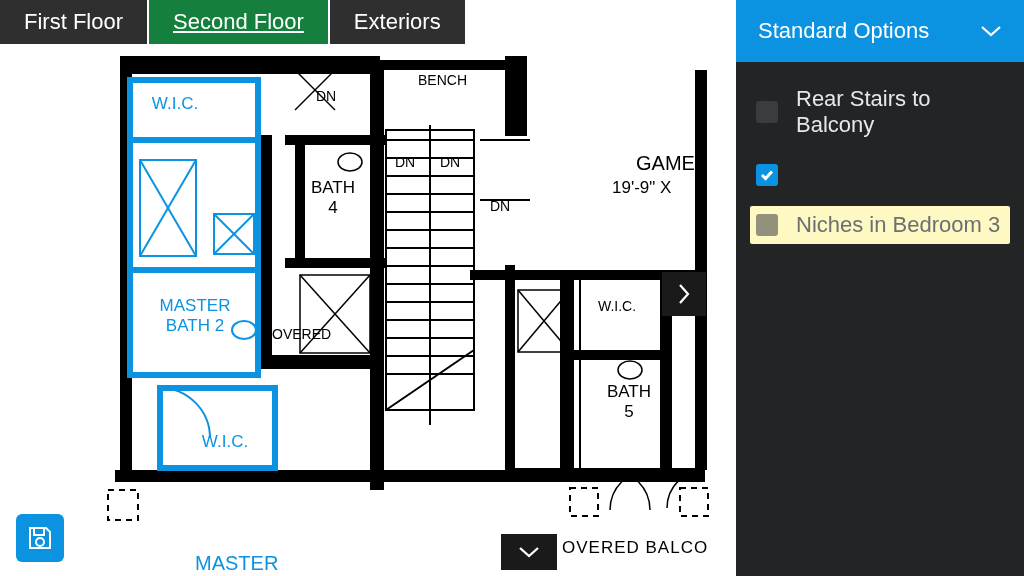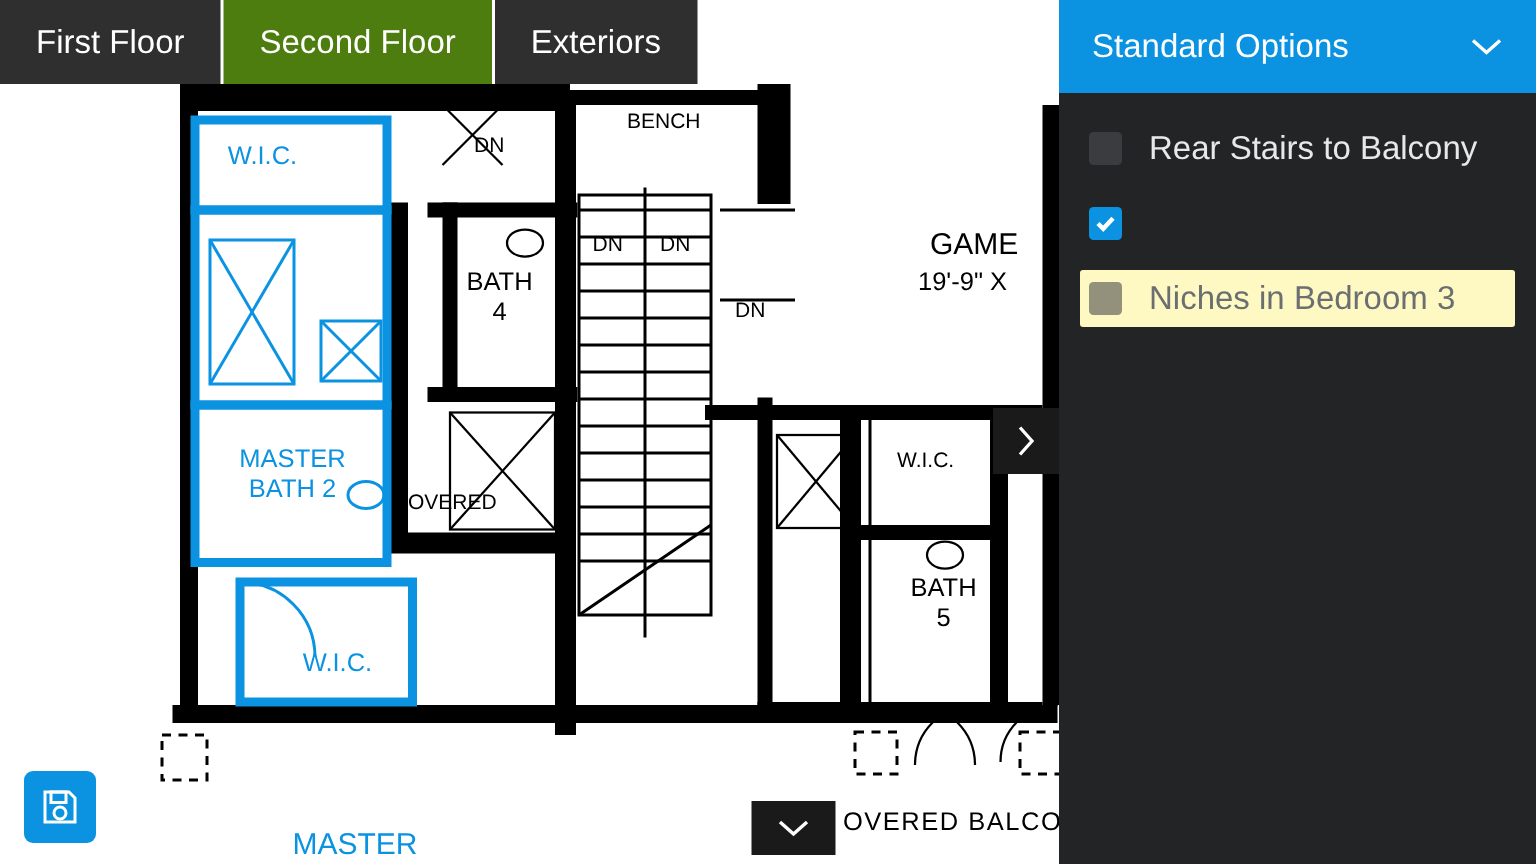--- a/index.html
+++ b/index.html
@@ -1,38 +1,38 @@
 <!DOCTYPE html>
 <html><head>
 <meta charset="utf-8">
 <style>
   * { box-sizing: border-box; margin: 0; padding: 0; }
   html, body { width: 1024px; height: 576px; overflow: hidden; font-family: "Segoe UI", "Helvetica Neue", Arial, sans-serif; background: #000; }
   .viewport { position: relative; width: 1024px; height: 576px; background: #fff; }
 
   
   .tabs { position: absolute; top: 0; left: 0; height: 56px; display: flex; z-index: 50; }
-  .tab { height: 56px; padding: 0 24px; display: flex; align-items: center; color: #fff; font-size: 22px; font-weight: 300; background: #2f2f2f; cursor: pointer; }
+  .tab { height: 44px; padding: 0 24px; display: flex; align-items: center; color: #fff; font-size: 22px; font-weight: 300; background: #2f2f2f; cursor: pointer; }
   .tab + .tab { margin-left: 2px; }
-  .tab.active { background: #4d7c0f; }
+  .tab.active { background: #15803d; text-decoration: underline; }
 
   
   .plan { position: absolute; top: 0; left: 0; right: 0; bottom: 0; background: #fff; }
   .plan svg { position: absolute; top: 0; left: 0; }
 
   
   .collapse-btn {
     position: absolute; top: 272px; left: 662px; width: 44px; height: 44px;
     background: #1a1a1a; display: flex; align-items: center; justify-content: center;
     z-index: 60; cursor: pointer;
   }
   .collapse-btn svg { width: 14px; height: 22px; fill: none; stroke: #fff; stroke-width: 2.2; }
 
   
-  .panel { position: absolute; top: 0; right: 0; bottom: 0; width: 318px; background: #222426; z-index: 55; display: flex; flex-direction: column; }
+  .panel { position: absolute; top: 0; right: 0; bottom: 0; width: 288px; background: #222426; z-index: 55; display: flex; flex-direction: column; }
   .panel-header { height: 62px; background: #0b93e2; color: #fff; display: flex; align-items: center; justify-content: space-between; padding: 0 22px; }
   .panel-header span { font-size: 22px; font-weight: 300; }
   .panel-header svg { width: 22px; height: 12px; fill: none; stroke: #fff; stroke-width: 2.3; }
   .options { padding: 18px 14px; display: flex; flex-direction: column; gap: 14px; }
   .opt { display: flex; align-items: center; gap: 18px; padding: 6px 6px; border-radius: 2px; cursor: pointer; }
   .opt .box { width: 22px; height: 22px; border-radius: 3px; display:flex; align-items:center; justify-content:center; flex: 0 0 auto; }
   .opt .label { font-size: 22px; font-weight: 300; }
   .opt.unchecked .box { background: #3a3c3f; }
   .opt.unchecked .label { color: #e8e8e8; }
   .opt.checked .box { background: #0b93e2; }
@@ -148,21 +148,21 @@
     <div class="rl blue med" style="left:140px; top:94px; width:70px;">W.I.C.</div>
     <div class="rl med" style="left:298px; top:178px; width:70px; white-space:pre-line;">BATH
 4</div>
     <div class="rl blue med" style="left:135px; top:296px; width:120px; white-space:pre-line;">MASTER
 BATH 2</div>
     <div class="rl small" style="left:272px; top:326px;">OVERED</div>
     <div class="rl blue med" style="left:190px; top:432px; width:70px;">W.I.C.</div>
     <div class="rl small" style="left:598px; top:298px;">W.I.C.</div>
     <div class="rl med" style="left:594px; top:382px; width:70px; white-space:pre-line;">BATH
 5</div>
-    <div class="rl big" style="left:620px; top:152px; font-weight:500;">GAME</div>
+    <div class="rl big" style="left:636px; top:152px; font-weight:500;">GAME</div>
     <div class="rl med" style="left:612px; top:178px;">19'-9" X</div>
     <div class="rl small" style="left:418px; top:72px;">BENCH</div>
     <div class="rl blue big" style="left:195px; top:552px; font-weight:500;">MASTER</div>
     <div class="rl med" style="left:562px; top:538px; letter-spacing:1px;">OVERED BALCO</div>
     <div class="rl small" style="left:316px; top:88px;">DN</div>
     <div class="rl small" style="left:395px; top:154px;">DN</div>
     <div class="rl small" style="left:440px; top:154px;">DN</div>
     <div class="rl small" style="left:490px; top:198px;">DN</div>
 
   </div>

